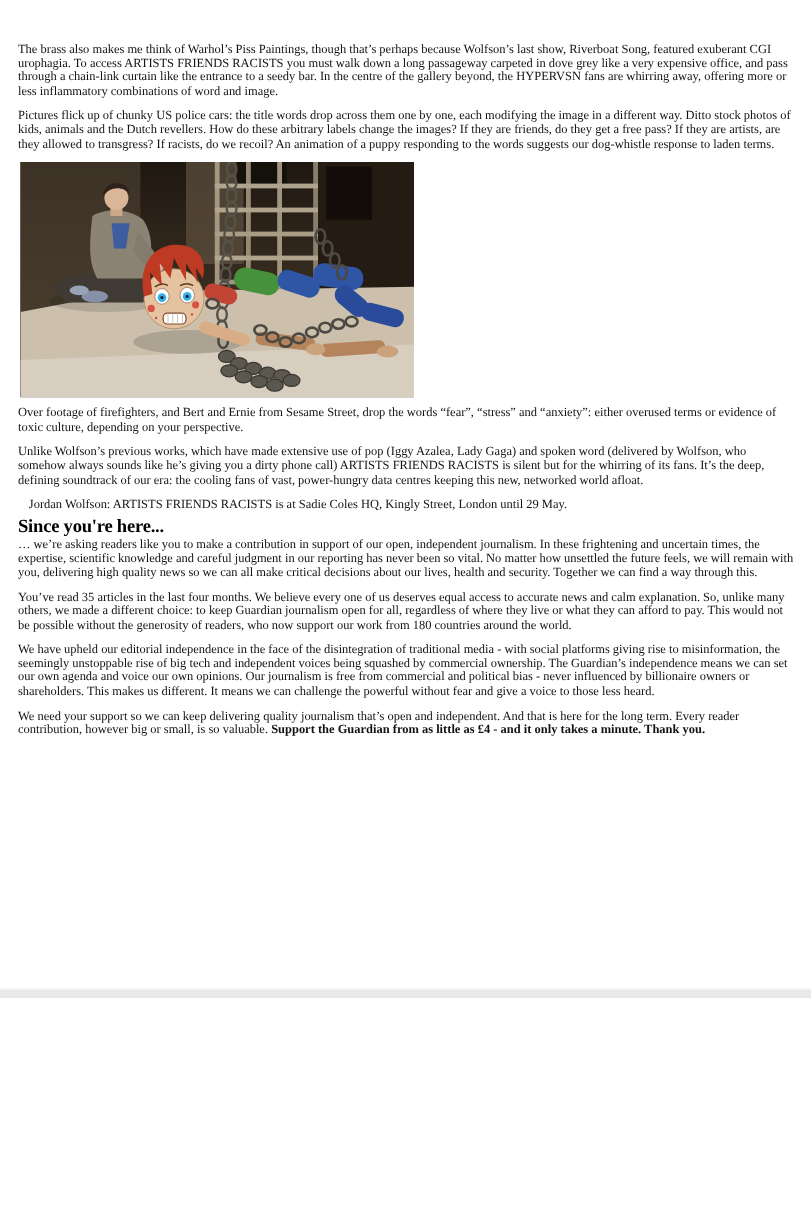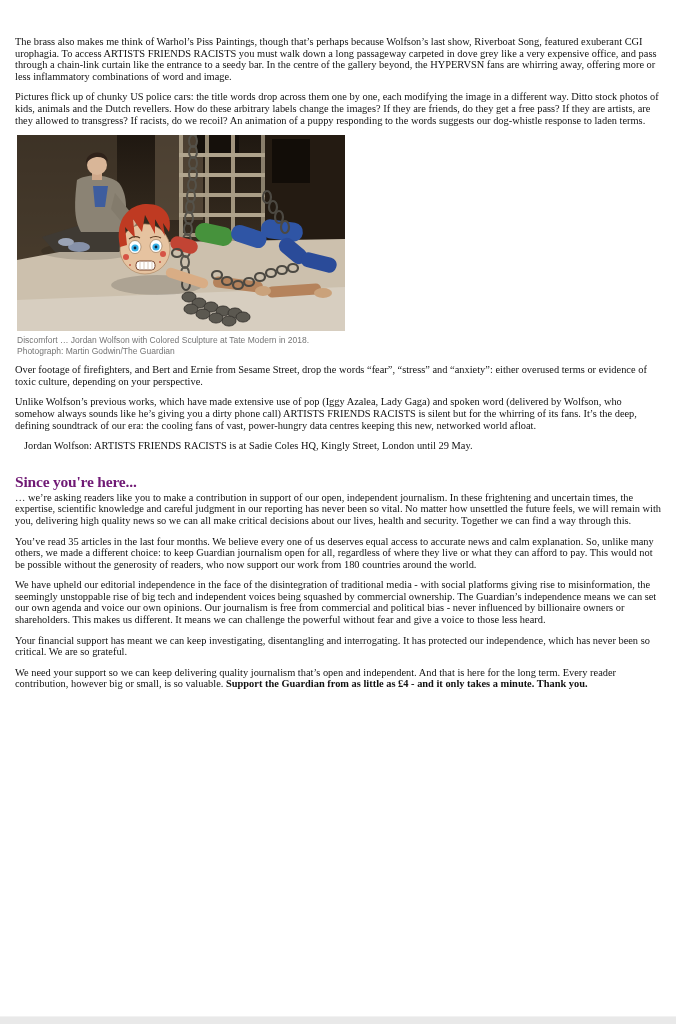--- a/index.html
+++ b/index.html
@@ -1,23 +1,23 @@
 <!DOCTYPE html>
 <html><head>
 <meta charset="utf-8">
 <style>
   html,body{margin:0;padding:0;background:#ffffff;}
-  .page{position:relative;width:676px;height:1024px;background:#ffffff;overflow:hidden;
+  .page{position:relative;width:676px;height:832px;background:#ffffff;overflow:hidden;
         font-family:"Liberation Serif","DejaVu Serif",serif;color:#121212;}
   .content{position:absolute;left:15px;top:0;width:647px;}
   .content p{margin:0 0 9px 0;font-size:10.4px;line-height:11.6px;text-align:left;}
   .content p.first{margin-top:36px;}
   .listing{margin-left:9px !important;margin-top:3px !important;margin-bottom:4px !important;}
-  h2.appeal-heading{margin:22px 0 2px 0;font-size:15.5px;line-height:16px;font-weight:700;
-        letter-spacing:-0.2px;color:#701a75;}
+  h2.appeal-heading{margin:4px 0 2px 0;font-size:15.5px;line-height:16px;font-weight:700;
+        letter-spacing:-0.2px;color:#000000;}
   figure{margin:3px 0 8px 2px;padding:0;width:330px;}
   .photo{width:328px;height:196px;overflow:hidden;background:#2a2118;}
   figcaption{margin-top:4px;width:326px;font-family:"Liberation Sans","DejaVu Sans",sans-serif;
         font-size:8.5px;line-height:10.5px;color:#767676;}
   .closing strong{font-weight:700;}
   .footer-bar{position:absolute;left:0;bottom:0;width:676px;height:7px;background:#e9e9e9;
         border-top:1px solid #f2f2f2;}
 </style>
 </head>
 <body>
@@ -154,30 +154,28 @@
               <ellipse cx="206" cy="176" rx="7" ry="5"></ellipse>
             <ellipse cx="218" cy="178" rx="7" ry="5"></ellipse>
               <ellipse cx="186" cy="179" rx="7" ry="5"></ellipse>
             <ellipse cx="199" cy="183" rx="7" ry="5"></ellipse>
               <ellipse cx="212" cy="186" rx="7" ry="5"></ellipse>
             <ellipse cx="174" cy="174" rx="7" ry="5"></ellipse>
               <ellipse cx="226" cy="182" rx="7" ry="5"></ellipse>
           </g>
         </svg>
       </div>
-      <figcaption>Discomfort … Jordan Wolfson with Colored Sculpture at Tate Modern in 2018. Photograph: Martin Godwin/The Guardian</figcaption>
     </figure>
 
     <p>Over footage of firefighters, and Bert and Ernie from Sesame Street, drop the words “fear”, “stress” and “anxiety”: either overused terms or evidence of toxic culture, depending on your perspective.</p>
     <p>Unlike Wolfson’s previous works, which have made extensive use of pop (Iggy Azalea, Lady Gaga) and spoken word (delivered by Wolfson, who somehow always sounds like he’s giving you a dirty phone call) ARTISTS FRIENDS RACISTS is silent but for the whirring of its fans. It’s the deep, defining soundtrack of our era: the cooling fans of vast, power-hungry data centres keeping this new, networked world afloat.</p>
     <p class="listing">Jordan Wolfson: ARTISTS FRIENDS RACISTS is at Sadie Coles HQ, Kingly Street, London until 29 May.</p>
 
     <h2 class="appeal-heading">Since you're here...</h2>
     <p>… we’re asking readers like you to make a contribution in support of our open, independent journalism. In these frightening and uncertain times, the expertise, scientific knowledge and careful judgment in our reporting has never been so vital. No matter how unsettled the future feels, we will remain with you, delivering high quality news so we can all make critical decisions about our lives, health and security. Together we can find a way through this.</p>
     <p>You’ve read 35 articles in the last four months. We believe every one of us deserves equal access to accurate news and calm explanation. So, unlike many others, we made a different choice: to keep Guardian journalism open for all, regardless of where they live or what they can afford to pay. This would not be possible without the generosity of readers, who now support our work from 180 countries around the world.</p>
     <p>We have upheld our editorial independence in the face of the disintegration of traditional media - with social platforms giving rise to misinformation, the seemingly unstoppable rise of big tech and independent voices being squashed by commercial ownership. The Guardian’s independence means we can set our own agenda and voice our own opinions. Our journalism is free from commercial and political bias - never influenced by billionaire owners or shareholders. This makes us different. It means we can challenge the powerful without fear and give a voice to those less heard.</p>
-    <p>Your financial support has meant we can keep investigating, disentangling and interrogating. It has protected our independence, which has never been so critical. We are so grateful.</p>
     <p class="closing"><span>We need your support so we can keep delivering quality journalism that’s open and independent. And that is here for the long term. Every reader contribution, however big or small, is so valuable. </span><strong>Support the Guardian from as little as £4 - and it only takes a minute. Thank you.</strong></p>
 
   </div>
 
   <div class="footer-bar"></div>
 </div>
 
 </body></html>

